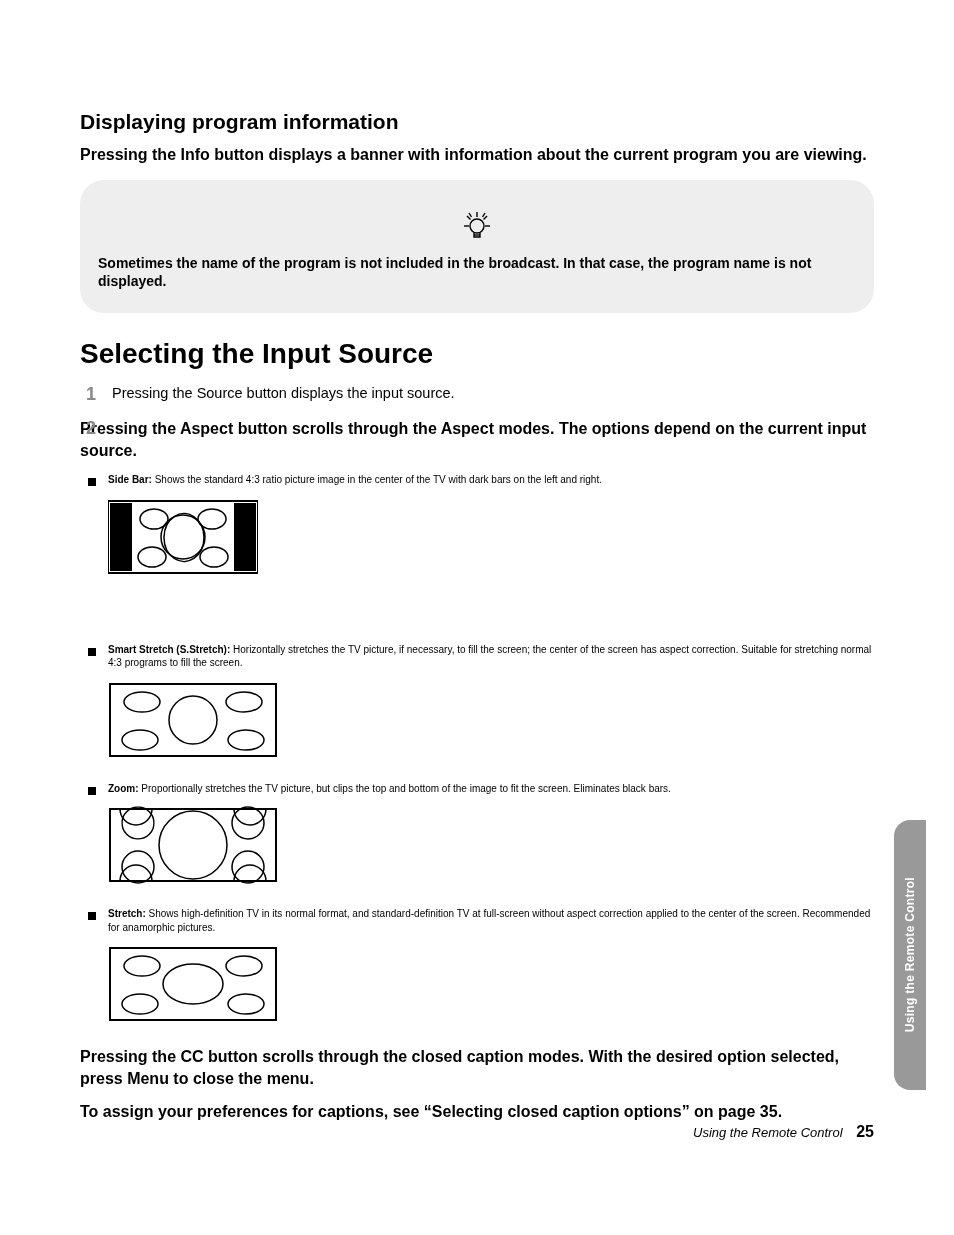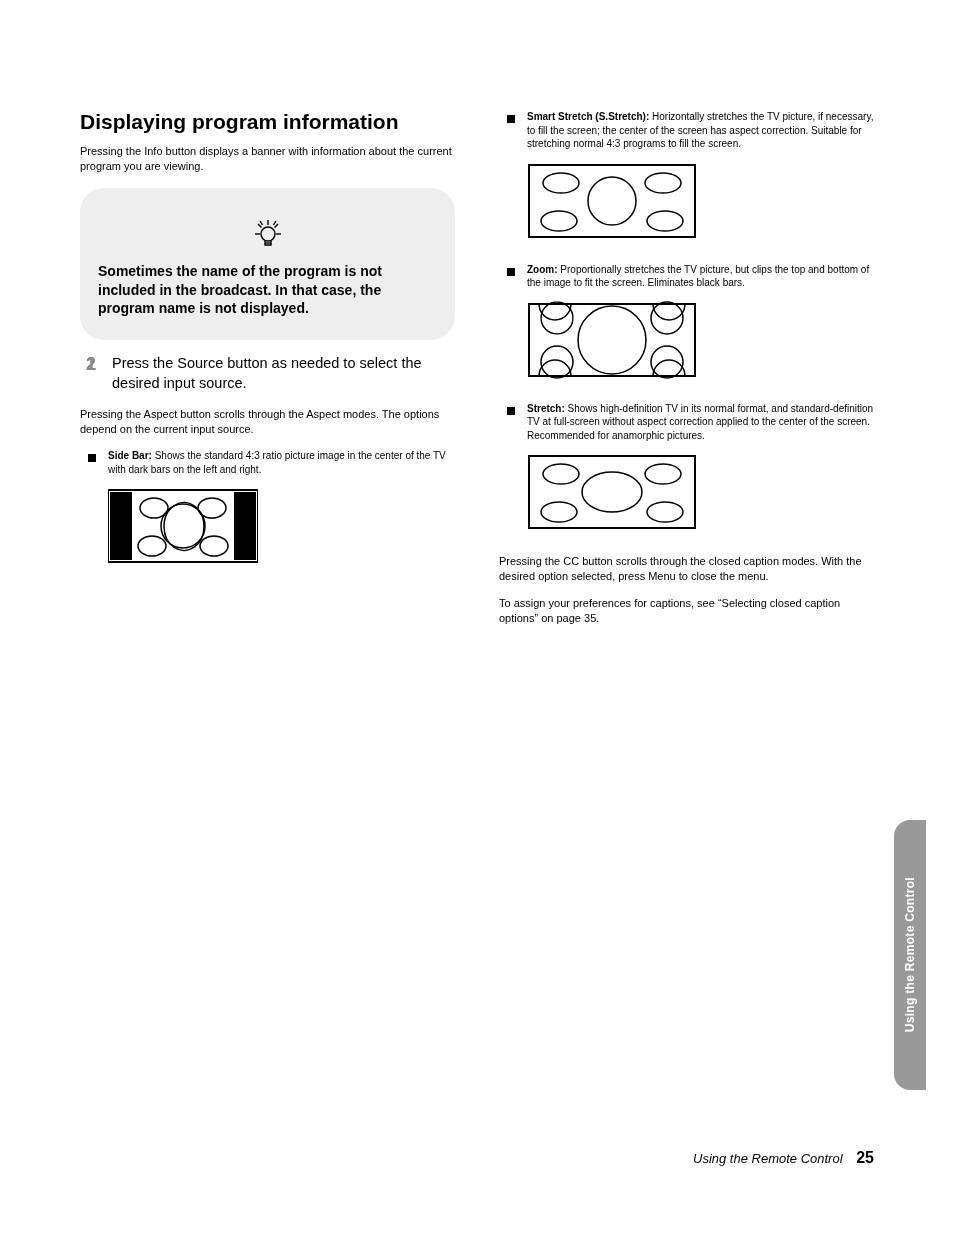--- a/index.html
+++ b/index.html
@@ -1,35 +1,35 @@
 <!DOCTYPE html>
 <html><head>
 <meta charset="utf-8">
 <style>
   * { box-sizing: border-box; margin: 0; padding: 0; }
   html, body { width: 954px; height: 1235px; background: #fff; font-family: "Helvetica Neue", Arial, sans-serif; color: #000; }
   .page { position: relative; width: 954px; height: 1235px; padding: 110px 80px 70px 80px; }
-  .columns { display: flex; gap: 44px; }
+  .columns { display: flex; gap: 44px; flex-direction: column; }
   .left-col { flex: 1 1 0; min-width: 0; }
   .right-col { flex: 1 1 0; min-width: 0; }
   h2.sub { font-size: 21px; font-weight: 700; margin-bottom: 10px; }
   h1.main { font-size: 28px; font-weight: 700; line-height: 1.18; margin: 24px 0 14px 0; }
-  p.body { font-size: 11px; line-height: 1.35; margin-bottom: 12px; }
+  p.body { font-size: 16px; line-height: 1.35; margin-bottom: 12px; font-weight: bold; }
   .tip-box { background: #eeeeee; border-radius: 24px; padding: 24px 18px 22px 18px; margin: 14px 0 10px 0; }
   .tip-icon { display: block; margin: 0 auto 10px auto; }
   .tip-text { font-size: 14px; font-weight: 700; line-height: 1.35; }
   ol.numbered { list-style: none; padding-left: 26px; margin-top: 4px; }
   ol.numbered li { position: relative; font-size: 14.5px; line-height: 1.35; margin-bottom: 14px; padding-left: 6px; }
   ol.numbered li .num { position: absolute; left: -20px; top: -2px; font-size: 18px; font-weight: 700; color: #888; }
   ul.sq { list-style: none; padding-left: 28px; }
   ul.sq li { position: relative; font-size: 10px; line-height: 1.35; margin-bottom: 10px; }
   ul.sq li::before { content: ""; position: absolute; left: -20px; top: 5px; width: 8px; height: 8px; background: #000; }
   .b { font-weight: 700; }
   .aspect-diagram { margin: 8px 0 18px 28px; }
-  .footer { position: absolute; bottom: 68px; right: 80px; font-size: 13px; }
+  .footer { position: absolute; bottom: 94px; right: 80px; font-size: 13px; }
   .footer .ital { font-style: italic; margin-right: 10px; }
   .footer .pg { font-weight: 700; font-size: 16px; }
   .side-tab { position: absolute; right: 28px; top: 820px; width: 32px; height: 270px; background: #999; border-radius: 16px 0 0 16px; display: flex; align-items: center; justify-content: center; }
   .side-tab span { color: #fff; font-size: 12px; font-weight: 700; writing-mode: vertical-rl; transform: rotate(180deg); letter-spacing: 0.3px; }
 </style>
 </head>
 <body>
 
 <div class="page">
   <div class="columns">
@@ -49,23 +49,24 @@
             <line x1="30" y1="12" x2="26.5" y2="15.5"></line>
             <line x1="7" y1="22" x2="12" y2="22"></line>
             <line x1="33" y1="22" x2="28" y2="22"></line>
             <line x1="12" y1="9" x2="14.5" y2="13"></line>
             <line x1="28" y1="9" x2="25.5" y2="13"></line>
           </g>
         </svg>
         <p class="tip-text">Sometimes the name of the program is not included in the broadcast. In that case, the program name is not displayed.</p>
       </div>
 
+      <h1 class="main">Selecting the Input Source</h1>
       <ol class="numbered">
-        <li><span class="num">1</span></li>
-        <li><span class="num">2</span><span>Press the Source button as needed to select the desired input source.</span></li>
+        <li><span class="num">1</span><span>Pressing the Source button displays the input source.</span></li>
+        <li><span class="num">2</span></li>
       </ol>
 
       <p class="body">Pressing the Aspect button scrolls through the Aspect modes. The options depend on the current input source.</p>
 
       <ul class="sq">
         <li><span class="b">Side Bar:</span><span> Shows the standard 4:3 ratio picture image in the center of the TV with dark bars on the left and right.</span></li>
       </ul>
       <div class="aspect-diagram">
         <svg width="150" height="80" viewBox="0 0 150 80">
           <rect x="0" y="4" width="150" height="72" fill="none" stroke="#000" stroke-width="2"></rect>

